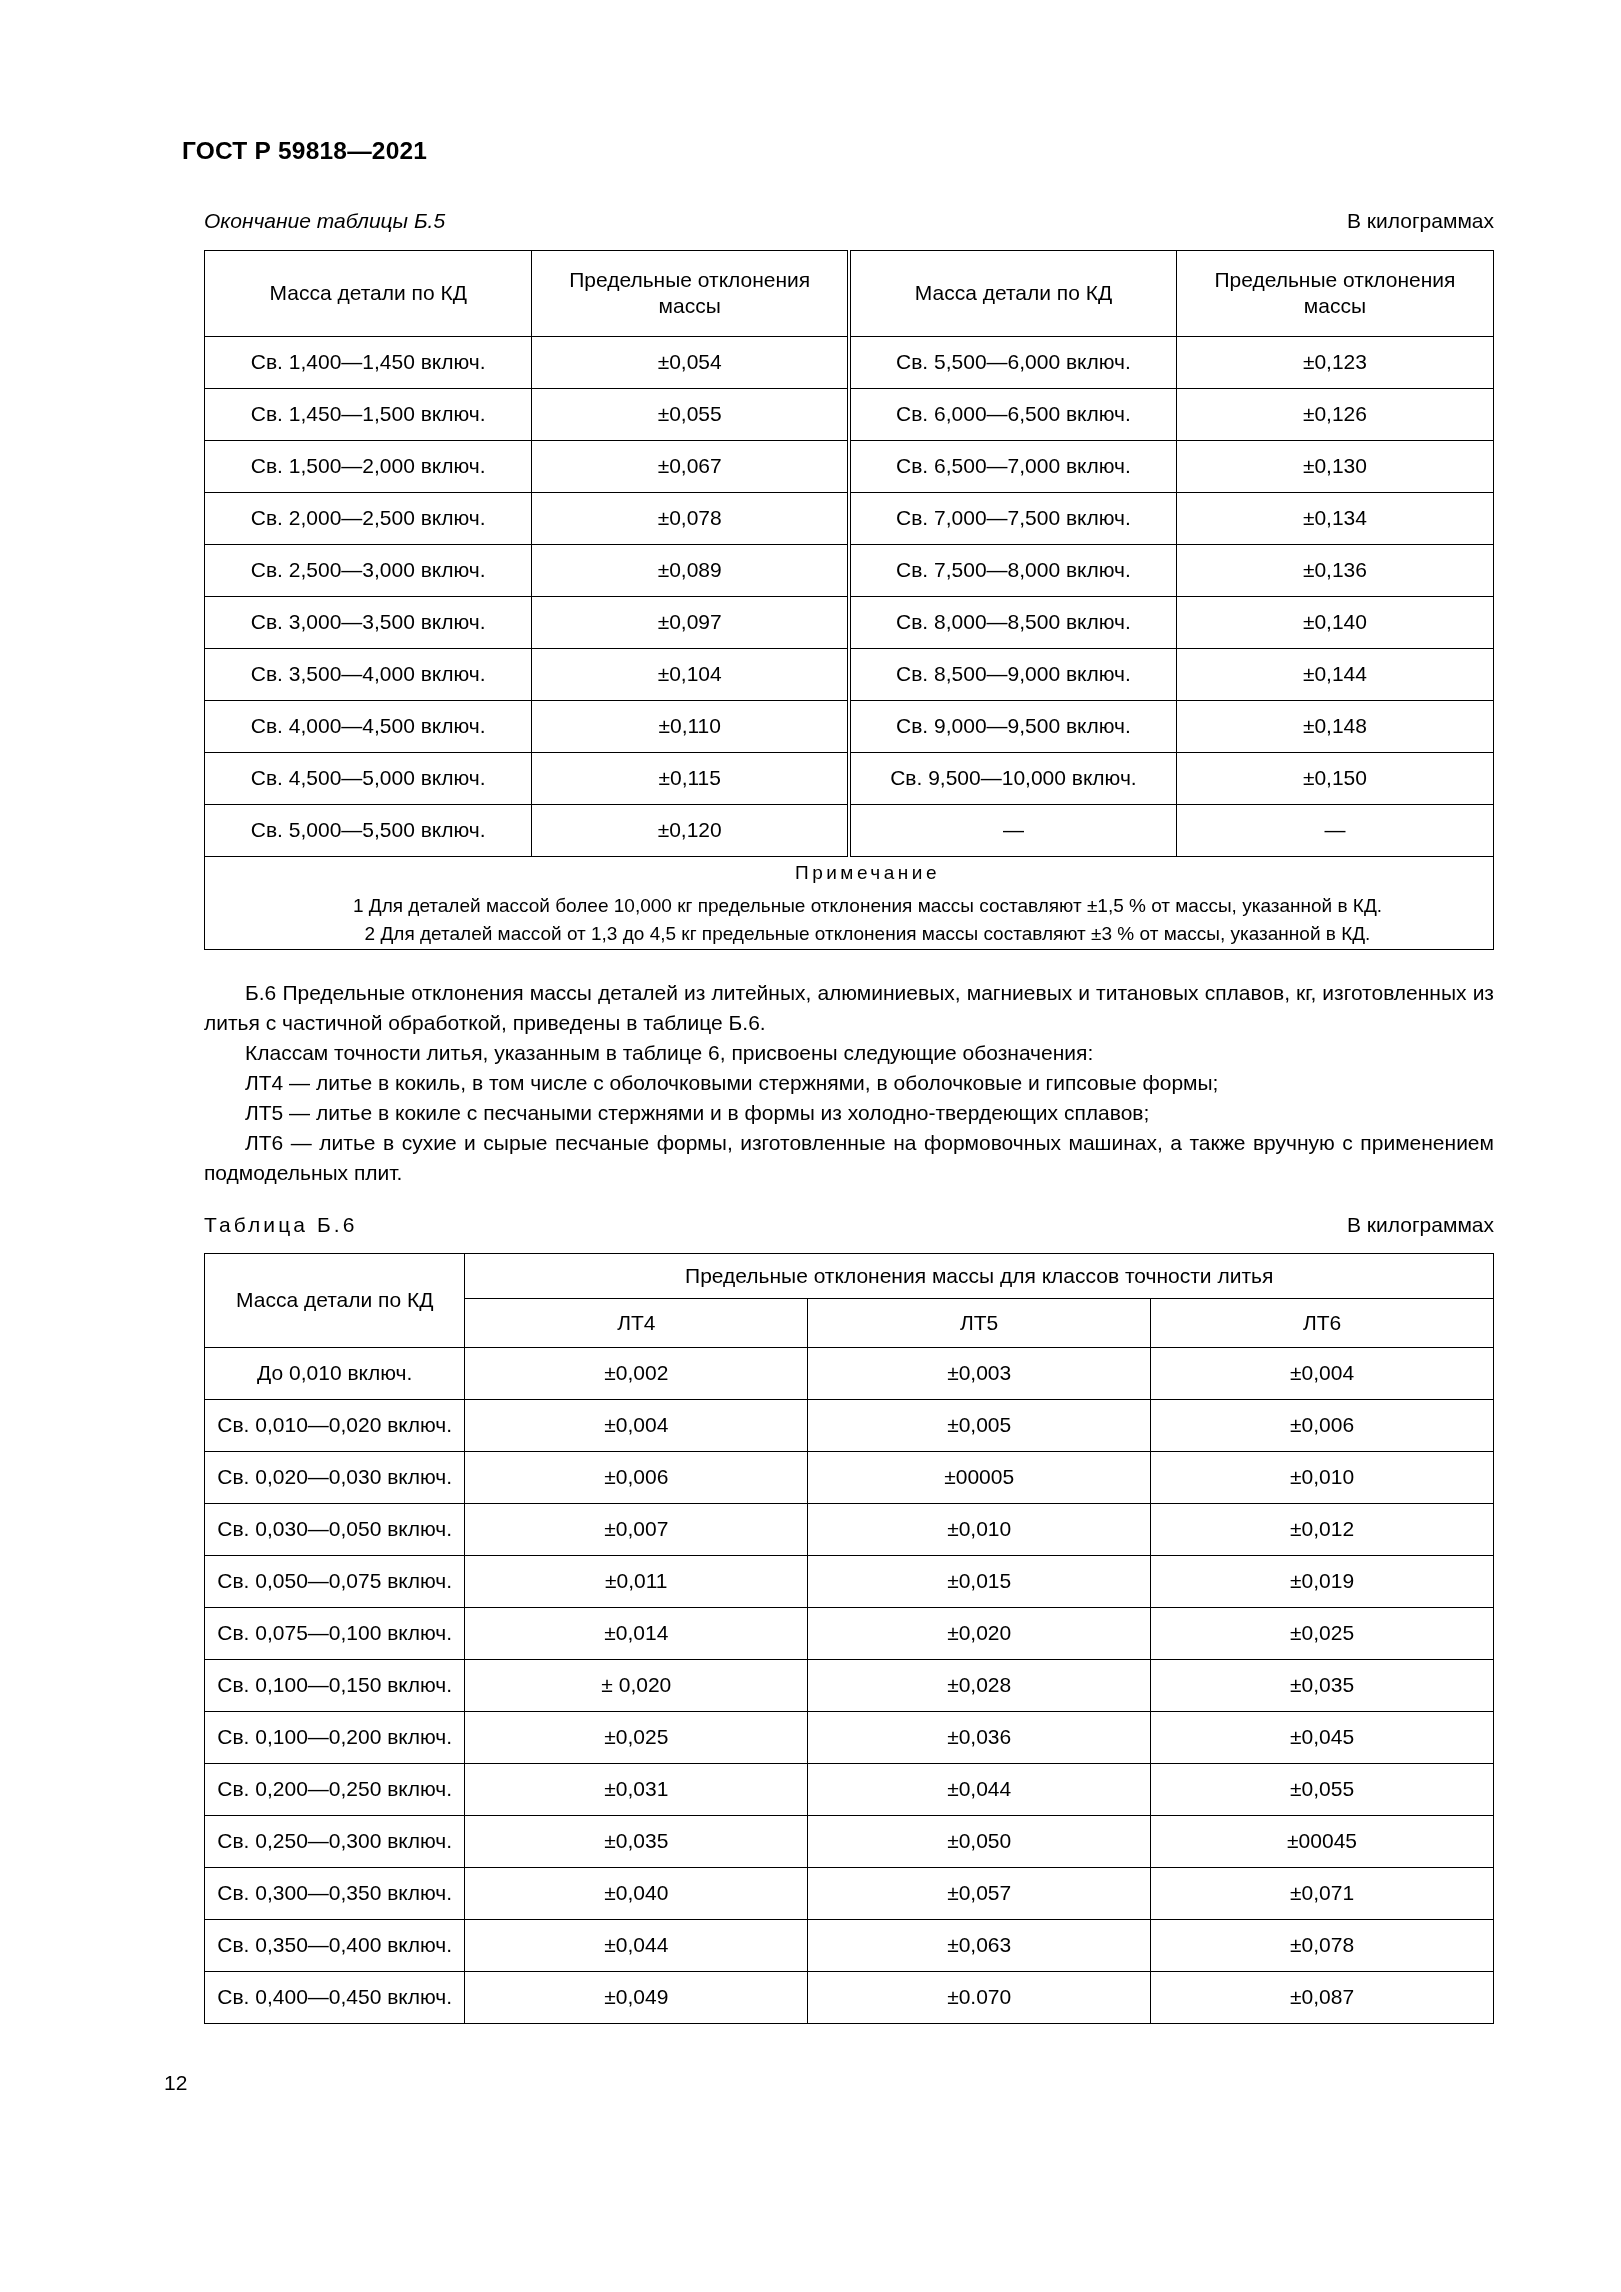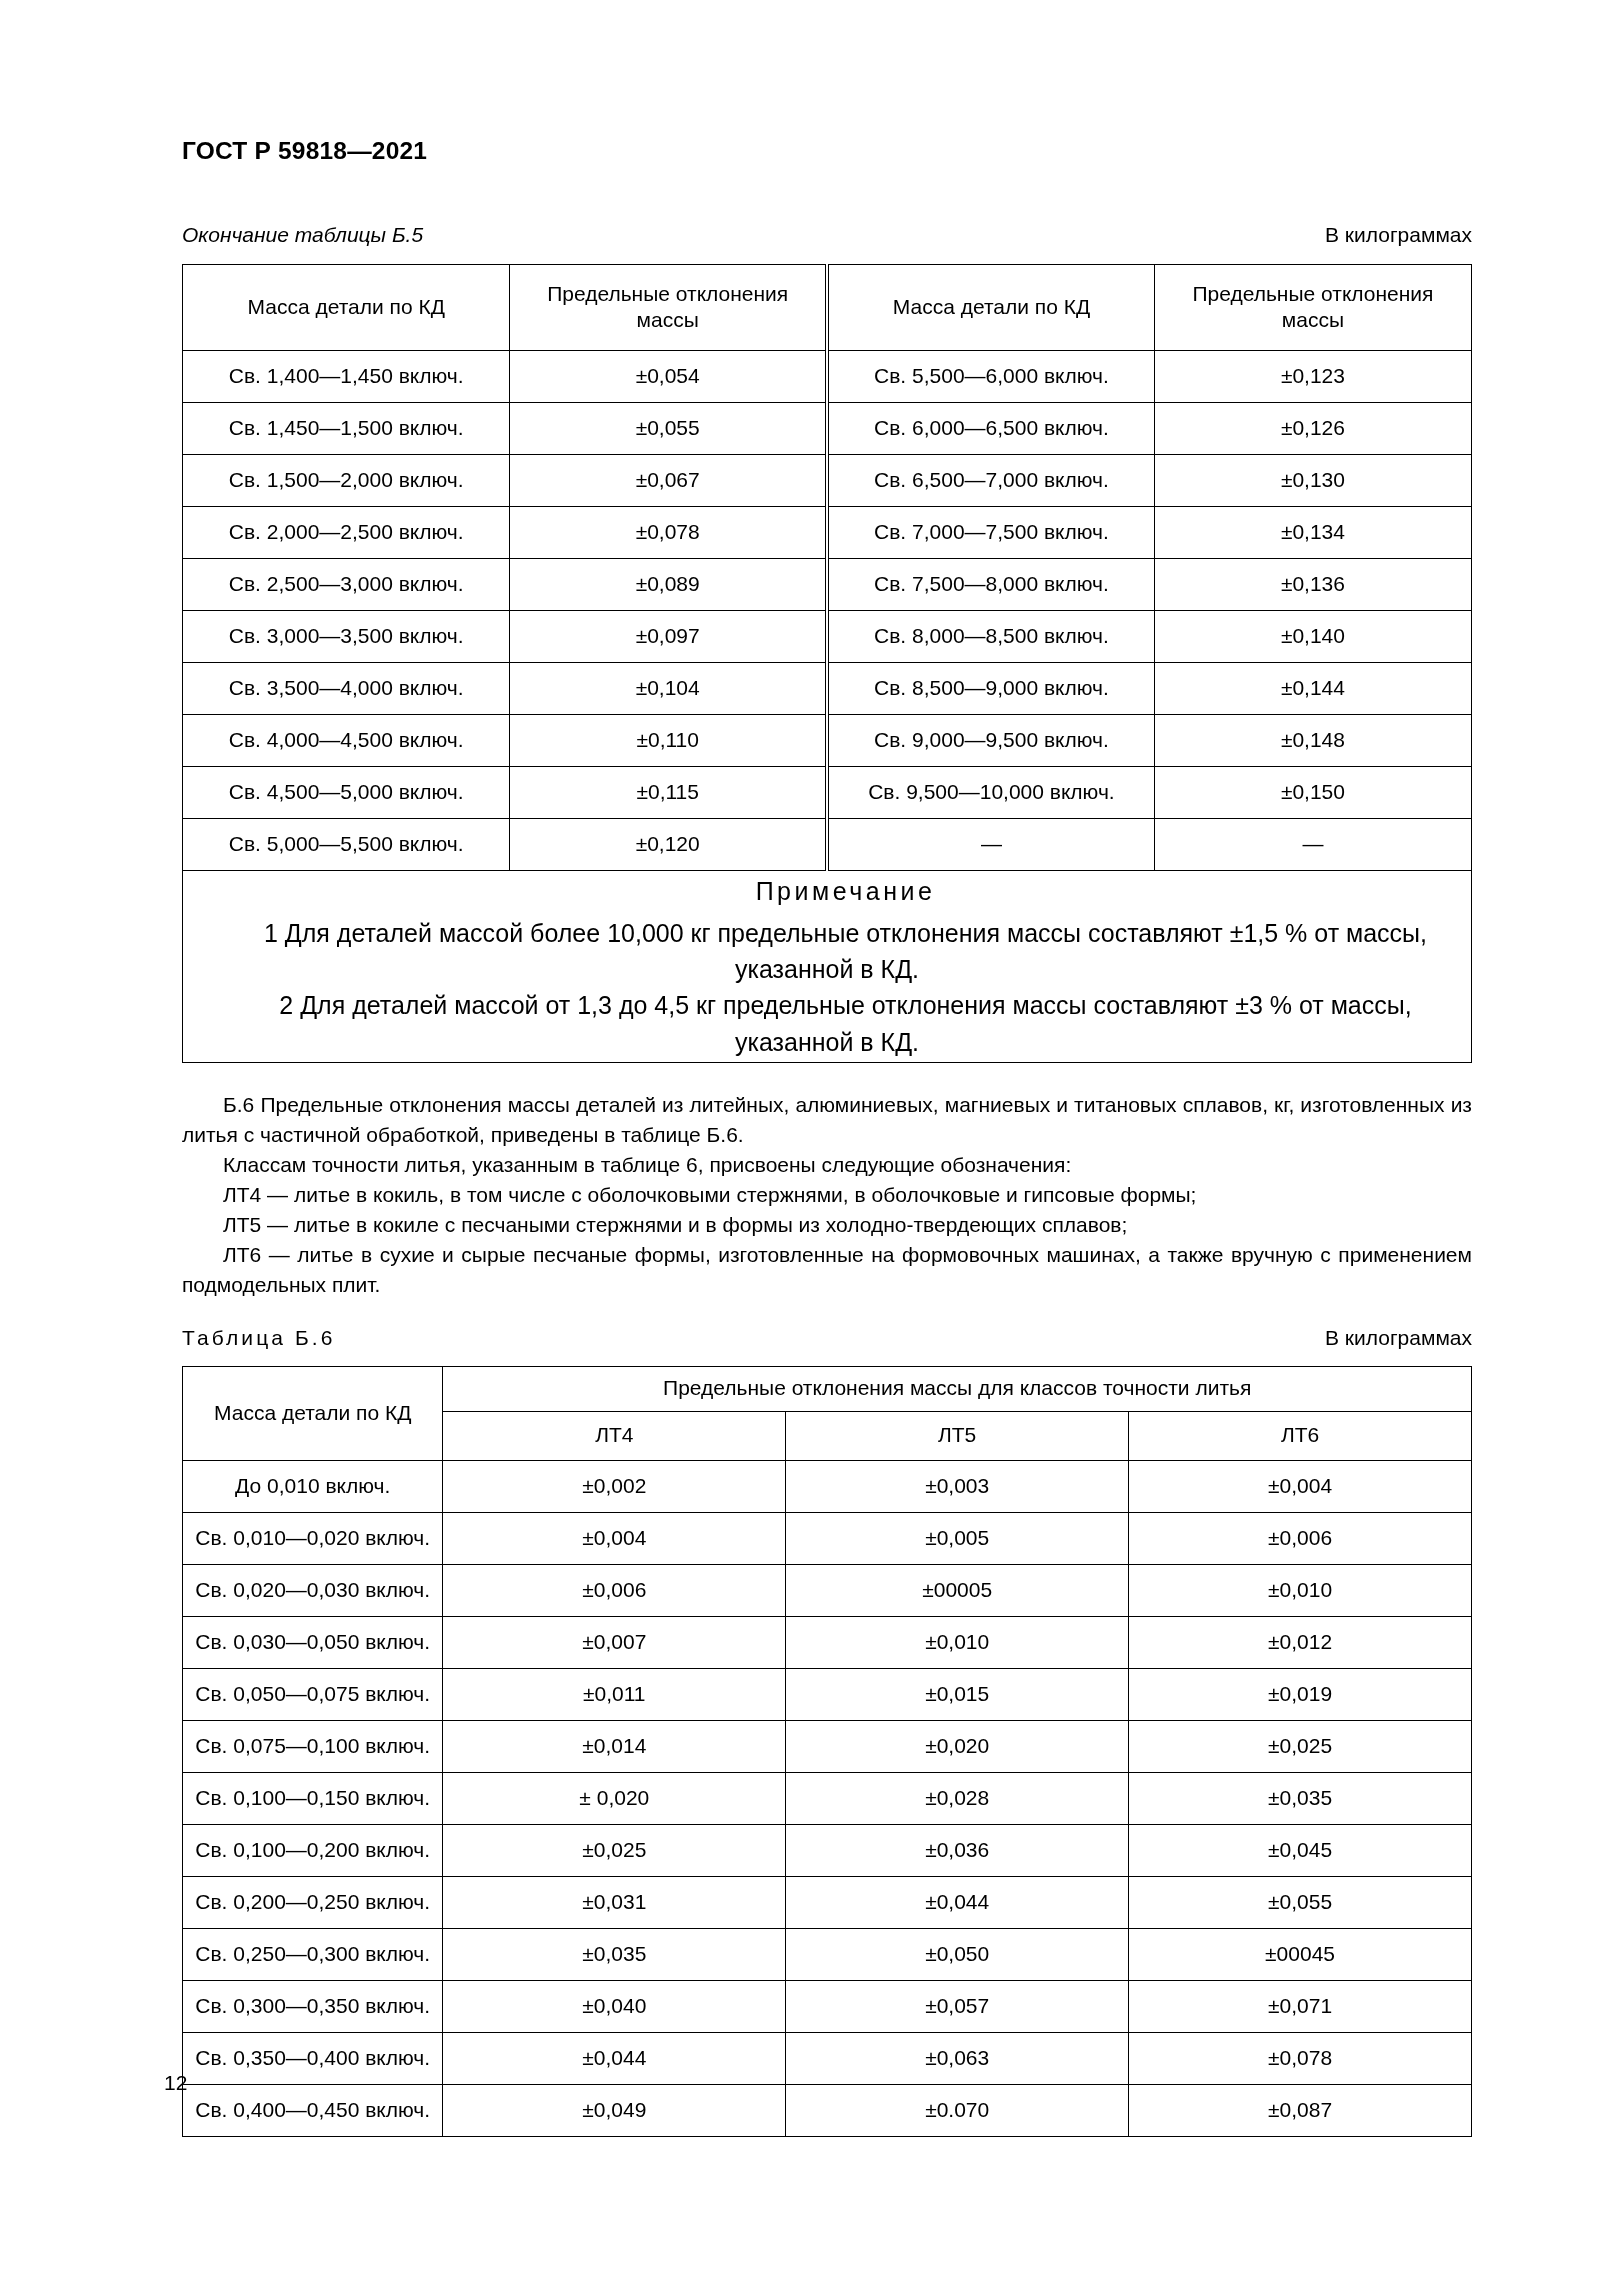--- a/index.html
+++ b/index.html
@@ -79,21 +79,21 @@
   
   .mid-left { border-right: 1.6px solid #000 !important; }
   .mid-right { border-left: 4.4px double #000 !important; }
 
   
   .note-cell {
     text-align: left;
     padding: 13.7px 19.6px 17.6px 19.6px;
     height: auto;
     line-height: 1.45;
-    font-size: 25px;
+    font-size: 19px;
   }
   .note-title {
     letter-spacing: 3.5px;
     margin: 0 0 5.9px 37px;
   }
   .note-p {
     margin: 0;
     text-indent: 37px;
   }
 
@@ -126,21 +126,21 @@
     font-size: 21px;
   }
 </style>
 </head>
 <body>
 
 <div class="page">
 
   <div class="doc-header">ГОСТ Р 59818—2021</div>
 
-  <div class="content" style="top:223px;">
+  <div class="content" style="top:209px;margin-left:22px;">
 
     <div class="caption-row">
       <span class="caption-left-italic">Окончание таблицы Б.5</span>
       <span class="caption-right">В килограммах</span>
     </div>
 
     <table class="gost t5" style="margin-top:16.7px;">
       <colgroup>
         <col class="c1">
           <col class="c2">

